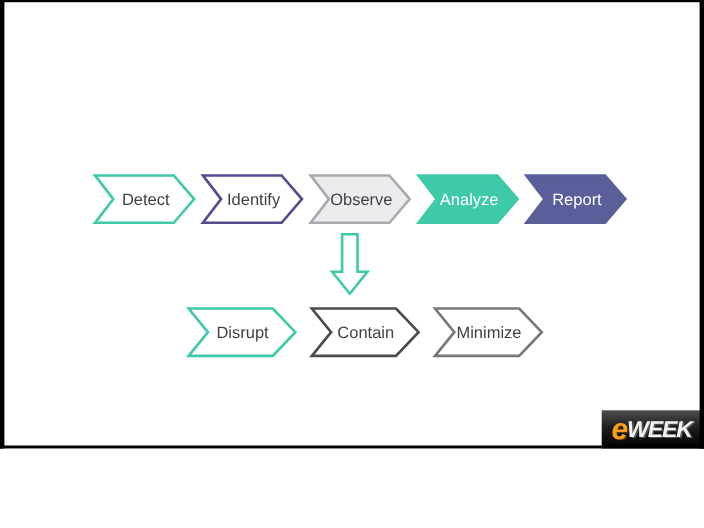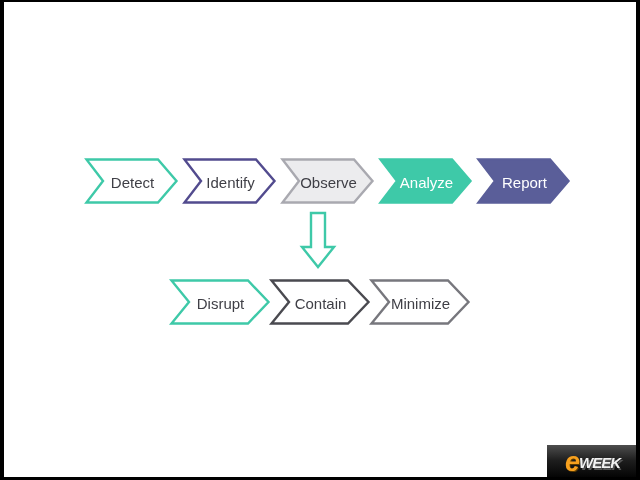--- a/index.html
+++ b/index.html
@@ -1,30 +1,30 @@
 <!DOCTYPE html>
 <html><head>
 <meta charset="utf-8">
 <style>
   html,body{margin:0;padding:0;background:#ffffff;}
   .page{
-    position:relative;width:640px;height:480px;background:#ffffff;overflow:hidden;
+    position:relative;width:640px;height:408px;background:#ffffff;overflow:hidden;
     font-family:"Liberation Sans",sans-serif;
     text-decoration:underline;
   }
   
   .frame-top,.frame-bottom,.frame-left,.frame-right{position:absolute;background:#000;z-index:50;}
   .frame-top{left:0;top:0;width:640px;height:2px;}
   .frame-bottom{left:0;bottom:0;width:640px;height:3px;}
   .frame-left{left:0;top:0;width:4px;height:480px;}
   .frame-right{right:0;top:0;width:4px;height:480px;}
 
   .row{position:absolute;display:flex;}
   .row-top{left:85px;top:158px;gap:5px;}
-  .row-bottom{left:170px;top:279px;gap:0;align-items:flex-end;}
+  .row-bottom{left:170px;top:279px;gap:12px;align-items:flex-end;}
   .chev-label{
     font-family:"Liberation Sans",sans-serif;
     font-size:15px;
   }
   .down-arrow{position:absolute;left:300px;top:211px;overflow:visible;}
 
   .caption{
     position:absolute;left:82px;top:345px;
     font-size:10.5px;font-style:italic;color:#8f8f8f;letter-spacing:0.2px;
   }
@@ -34,21 +34,21 @@
     background:linear-gradient(180deg,#4e4e4e 0%,#1d1d1d 45%,#000 100%);
     display:flex;align-items:center;justify-content:center;
     font-style:italic;font-weight:bold;line-height:1;z-index:40;
     padding-right:2px;box-sizing:border-box;
   }
   .logo-e{
     font-size:27px;color:#f7a01e;margin-right:-1px;
     text-shadow:1px 1px 0 #5a3a00;
   }
   .logo-week{
-    font-size:15px;color:#f2f2f2;letter-spacing:-1px;
+    font-size:21px;color:#f2f2f2;letter-spacing:-1px;
     text-shadow:1.5px 1.5px 0 #555;
   }
 </style>
 </head>
 <body>
 
 <div class="page">
 
   <div class="row row-top" id="top-row">
       <svg width="93" height="46" viewBox="0 0 93 46" style="overflow: visible;">

